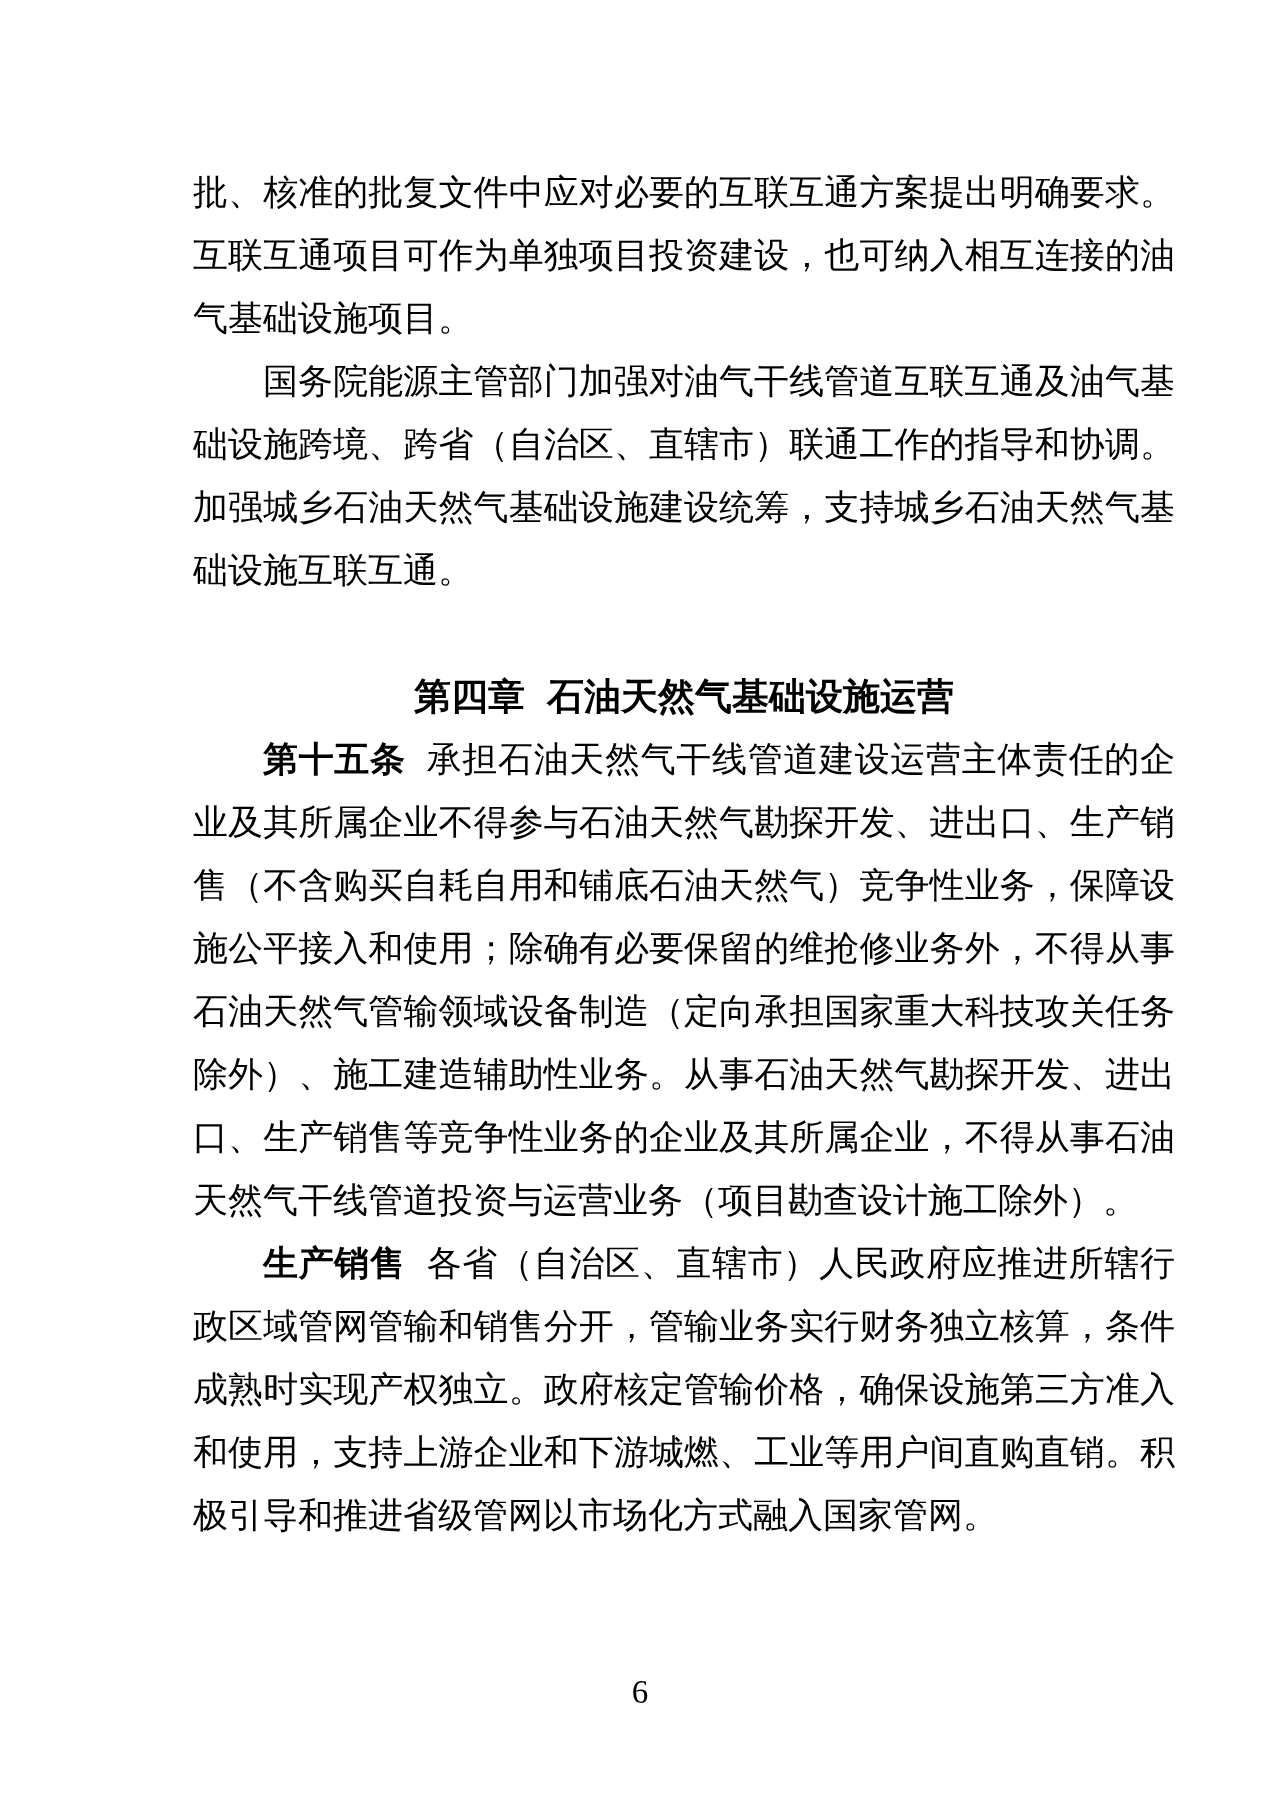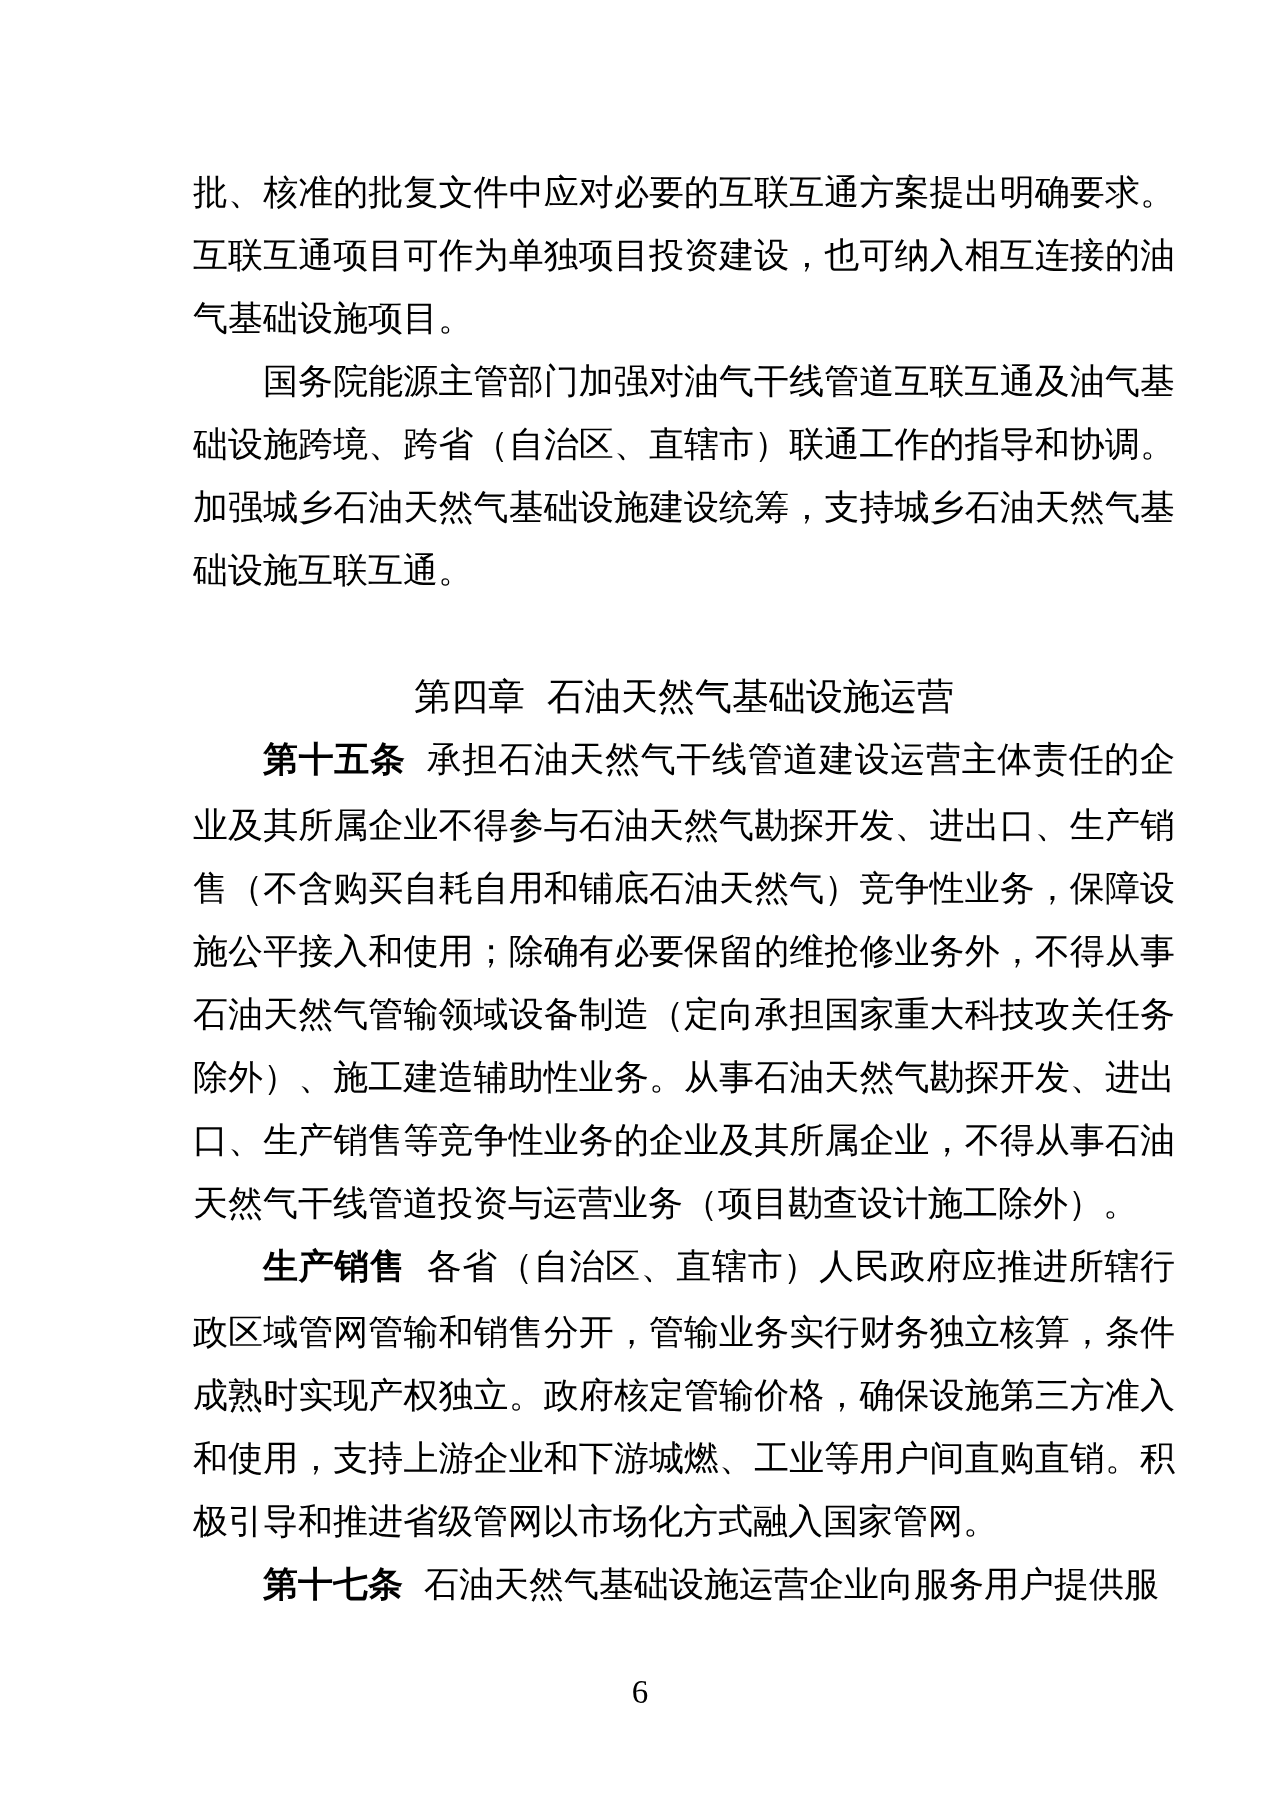--- a/index.html
+++ b/index.html
@@ -35,33 +35,33 @@
   }
 
   .indent {
     text-indent: 2em;
   }
 
   .chapter {
     margin-top: 63px;
     line-height: 63px;
     font-size: 37px;
-    font-weight: normal;
+    font-weight: bold;
     font-family: "Liberation Sans", "DejaVu Sans", sans-serif;
     text-align: center;
     color: #000000;
     white-space: nowrap;
   }
 
   .chapter-label {
     margin-right: 0.6em;
   }
 
   .article-label {
-    font-family: Liberation Mono, monospace;
+    font-family: Liberation Serif, serif;
     font-weight: bold;
     margin-right: 0.6em;
   }
 
   .page-number {
     position: absolute;
     left: 0;
     top: 1672px;
     width: 1280px;
     text-align: center;
@@ -80,18 +80,17 @@
     <p class="para">批、核准的批复文件中应对必要的互联互通方案提出明确要求。互联互通项目可作为单独项目投资建设，也可纳入相互连接的油气基础设施项目。</p>
 
     <p class="para indent">国务院能源主管部门加强对油气干线管道互联互通及油气基础设施跨境、跨省（自治区、直辖市）联通工作的指导和协调。加强城乡石油天然气基础设施建设统筹，支持城乡石油天然气基础设施互联互通。</p>
 
     <h2 class="chapter"><span class="chapter-label">第四章</span><span class="chapter-title">石油天然气基础设施运营</span></h2>
 
     <p class="para indent"><span class="article-label">第十五条</span><span class="article-text">承担石油天然气干线管道建设运营主体责任的企业及其所属企业不得参与石油天然气勘探开发、进出口、生产销售（不含购买自耗自用和铺底石油天然气）竞争性业务，保障设施公平接入和使用；除确有必要保留的维抢修业务外，不得从事石油天然气管输领域设备制造（定向承担国家重大科技攻关任务除外）、施工建造辅助性业务。从事石油天然气勘探开发、进出口、生产销售等竞争性业务的企业及其所属企业，不得从事石油天然气干线管道投资与运营业务（项目勘查设计施工除外）。</span></p>
 
     <p class="para indent"><span class="article-label">生产销售</span><span class="article-text">各省（自治区、直辖市）人民政府应推进所辖行政区域管网管输和销售分开，管输业务实行财务独立核算，条件成熟时实现产权独立。政府核定管输价格，确保设施第三方准入和使用，支持上游企业和下游城燃、工业等用户间直购直销。积极引导和推进省级管网以市场化方式融入国家管网。</span></p>
 
-    <p class="para indent"><span class="article-label">第十七条</span><span class="article-text">石油天然气基础设施运营企业向服务用户提供服</span></p>
 
   </div>
 
   <div class="page-number">6</div>
 </div>
 
 </body></html>

